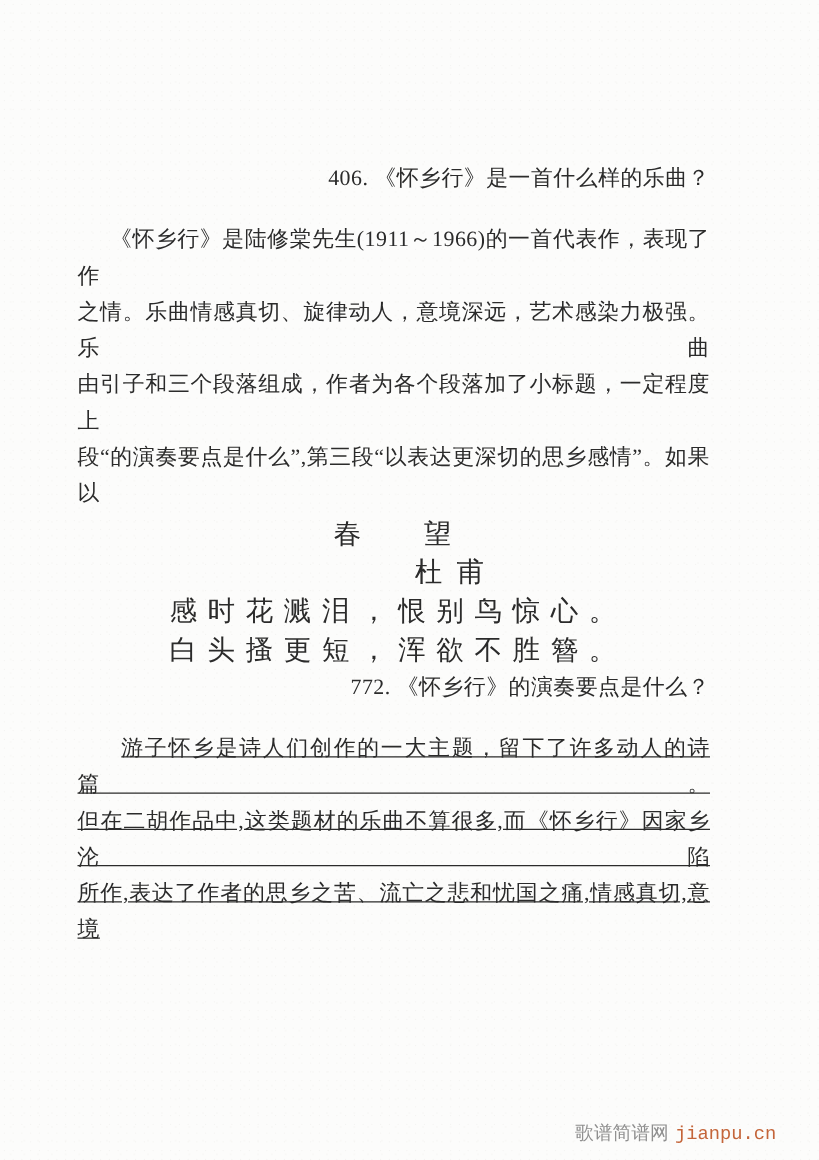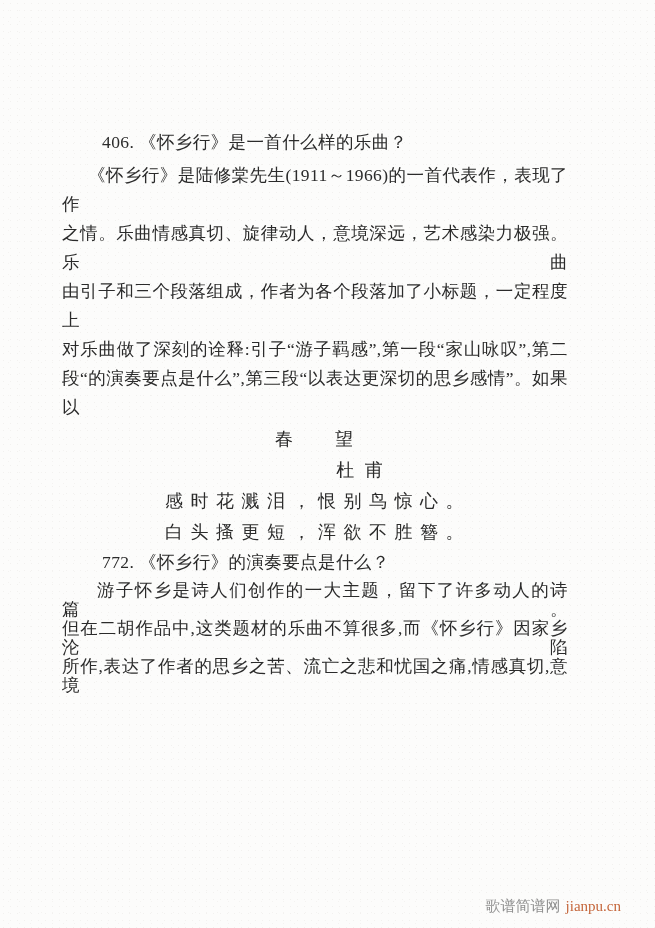--- a/index.html
+++ b/index.html
@@ -21,64 +21,63 @@
   .content {
     position: absolute;
     left: 62px; top: 128px; width: 506px;
     color: #2b2b2b;
     font-size: 17.5px;
     letter-spacing: 0.4px;
   }
   .q {
     line-height: 29px;
     padding-left: 40px;
-    text-align: left;
+    text-align: right;
     white-space: nowrap;
   }
-  .bodyblock { margin-top: 4px; }
+  .bodyblock { margin-top: 20px; }
   .line {
     line-height: 29px;
     text-align: justify;
     text-align-last: justify;
   }
-  .s2 .line, .s3 .line { line-height: 19px; }
+  .s2 .line, .s3 .line { line-height: 29px; text-decoration: underline; }
   .line.first  { text-indent: 35px; }
   .line.firstb { text-indent: 26px; }
   .poem {
     margin-top: 2px;
     text-align: center;
-    font-size: 18px;
+    font-size: 22px;
   }
   .poem-title  { line-height: 31px; letter-spacing: 2px; }
   .poem-author { line-height: 31px; transform: translateX(46px); letter-spacing: 3px; }
   .poem-line   { line-height: 31px; letter-spacing: 1.5px; }
   .s2 { margin-top: 0; }
   .watermark {
     position: absolute;
     right: 34px; bottom: 12px;
-    font-family: Liberation Serif, serif;
+    font-family: Liberation Mono, monospace;
     font-size: 15px;
     white-space: nowrap;
   }
   .wm-site { color: #8f8f8f; }
   .wm-url  { color: #c4653a; margin-left: 5px; }
 </style>
 </head>
 <body>
 
 <div class="sheet">
   <div class="content">
 
     <div class="sec s1">
       <div class="q">406. 《怀乡行》是一首什么样的乐曲？</div>
       <div class="bodyblock">
         <div class="line firstb">《怀乡行》是陆修棠先生(1911～1966)的一首代表作，表现了作</div>
         <div class="line">之情。乐曲情感真切、旋律动人，意境深远，艺术感染力极强。乐曲</div>
         <div class="line">由引子和三个段落组成，作者为各个段落加了小标题，一定程度上</div>
-        <div class="line">对乐曲做了深刻的诠释:引子“游子羁感”,第一段“家山咏叹”,第二</div>
         <div class="line">段“的演奏要点是什么”,第三段“以表达更深切的思乡感情”。如果以</div>
       </div>
     </div>
 
     <div class="poem">
       <div class="poem-title">春　　望</div>
       <div class="poem-author">杜 甫</div>
       <div class="poem-line">感 时 花 溅 泪 ， 恨 别 鸟 惊 心 。</div>
       <div class="poem-line">白 头 搔 更 短 ， 浑 欲 不 胜 簪 。</div>
     </div>

